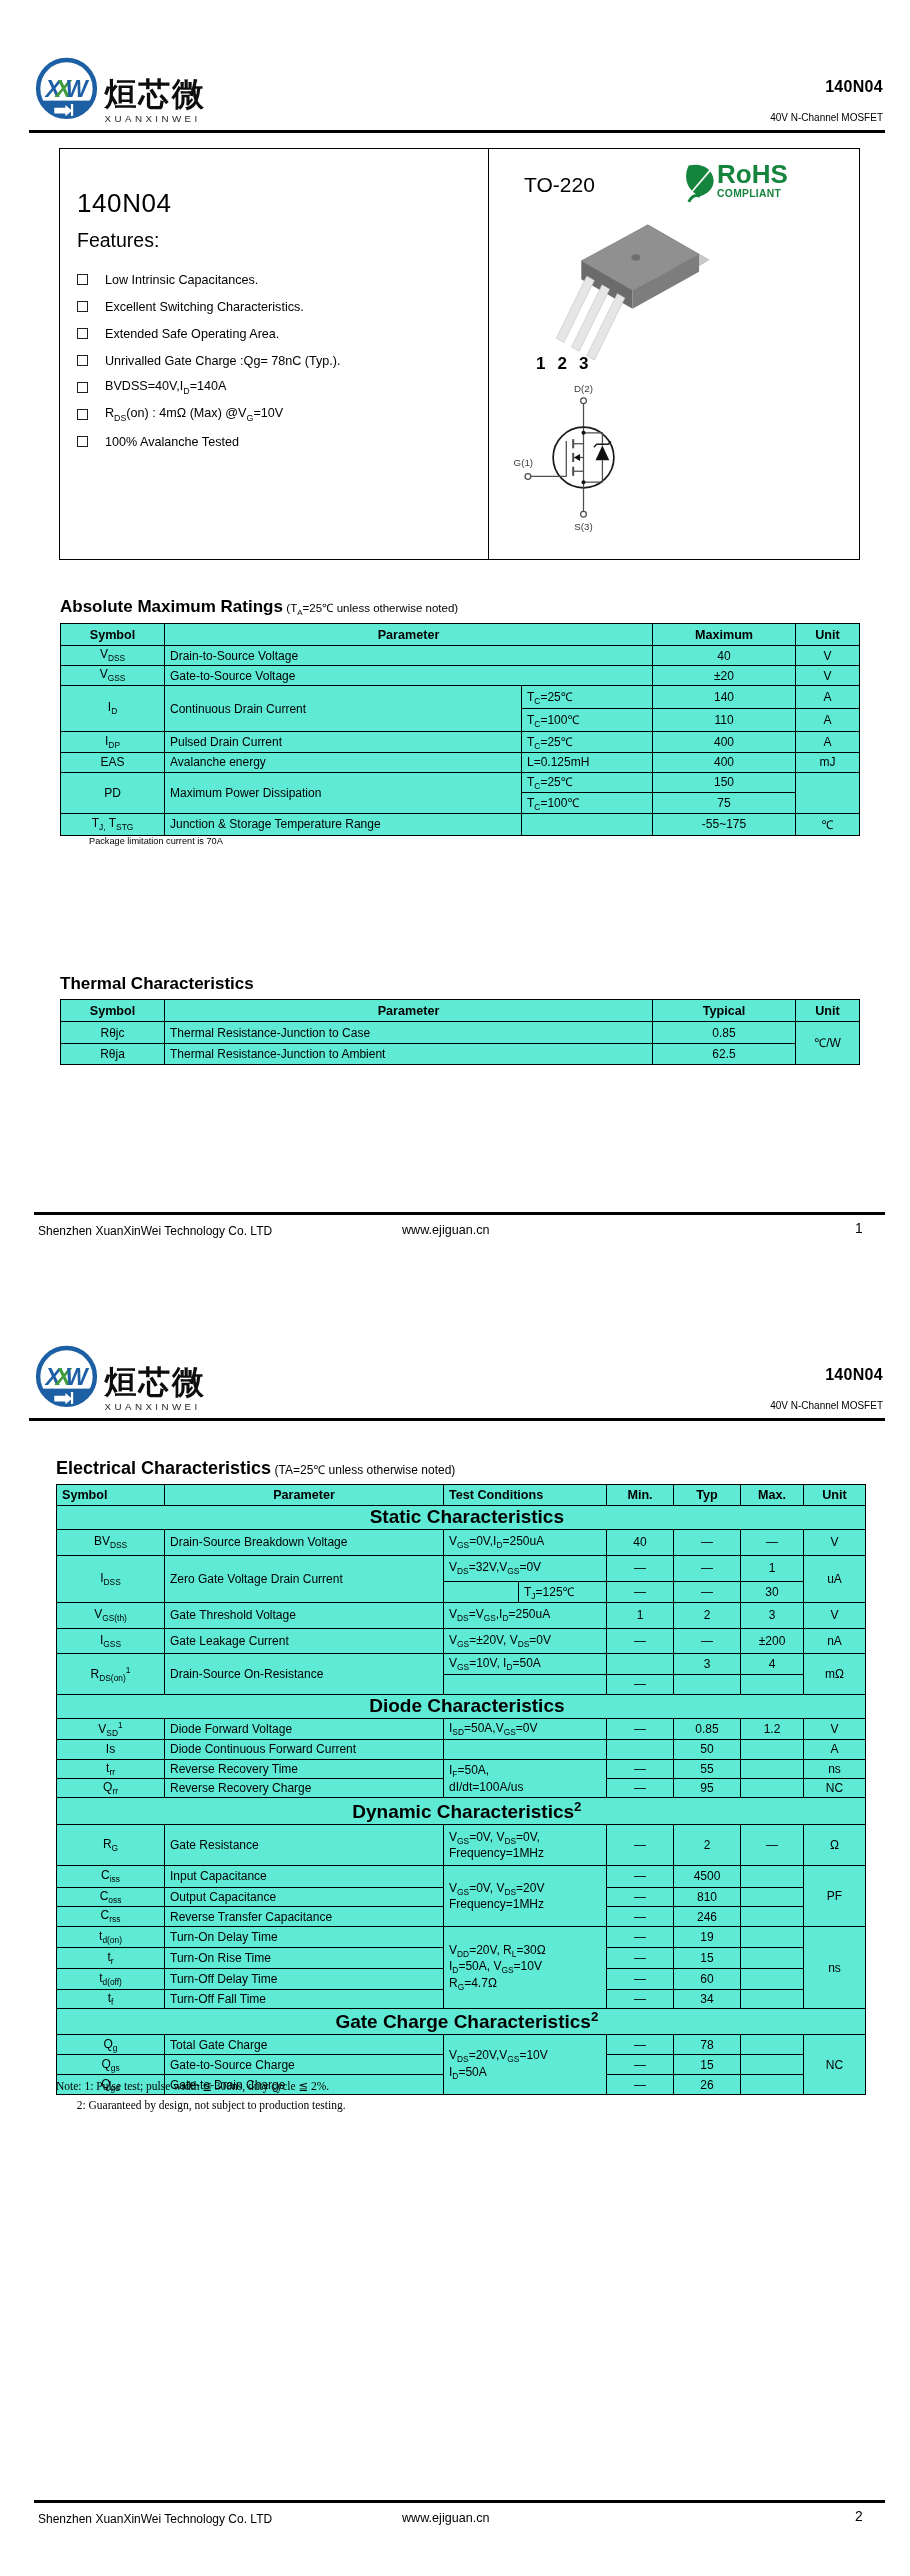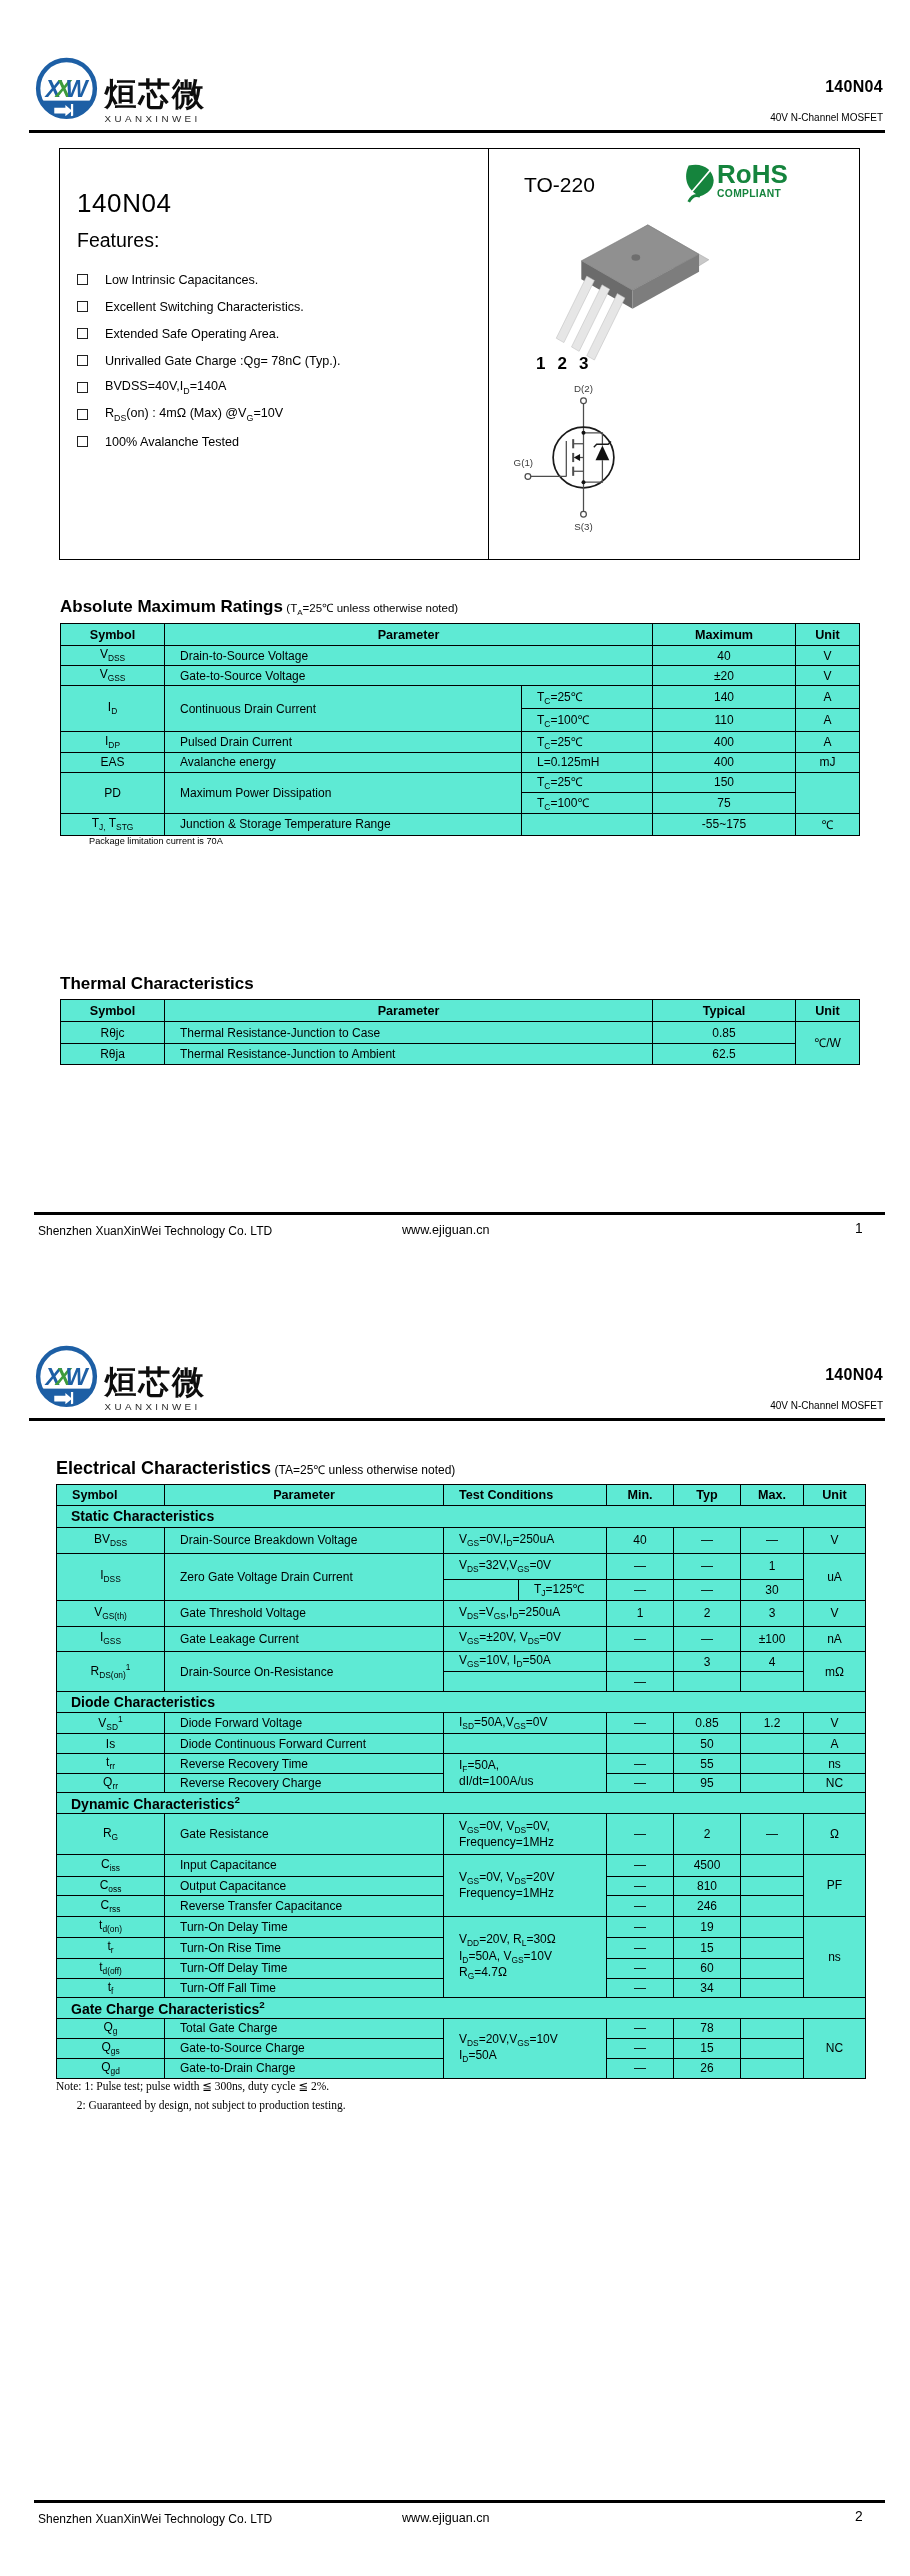--- a/index.html
+++ b/index.html
@@ -45,22 +45,22 @@
   .sec-sub { font-size:11.5px; font-weight:400; margin-left:3.4px; }
   table.t { position:absolute; border-collapse:collapse; table-layout:fixed; background:#5eead4; }
   .t th, .t td {
     border-left:0.6px solid #000; border-right:0.6px solid #000;
     border-top:1.1px solid #000; border-bottom:1.1px solid #000;
     font-size:12px; text-align:center; vertical-align:middle; padding:0.6px 2.3px;
     overflow:hidden;
   }
   table.t { border:1.7px solid #000; }
   .t th { font-weight:700; font-size:12.6px; }
-  .t .l { text-align:left; padding-left:15px; }
-  .t .sec { font-weight:700; font-size:14px; text-align:left; padding-left:14px; }
+  .t .l { text-align:left; padding-left:5px; }
+  .t .sec { font-weight:700; font-size:19px; text-align:center; padding-left:14px; }
   sub { font-size:70%; }
   sup { font-size:70%; }
   .tnote { position:absolute; font-size:9.2px;padding-left:28px; }
   .notes { position:absolute; font-family:"Liberation Serif", serif; font-size:11.5px; }
   .notes .n2 { margin-left:20.7px; margin-top:5.7px; }
 
   
   .ftr-rule { position:absolute; left:34px; top:1212px; width:851px; height:2.9px; background:#000; }
   .ftr-company { position:absolute; left:38px; top:1224px; font-size:12px; }
   .ftr-site { position:absolute; left:402px; top:1223px; font-size:12.6px; }
@@ -397,21 +397,21 @@
         <td>2</td>
         <td>3</td>
         <td>V</td>
       </tr>
       <tr style="height:25px">
         <td>I<sub>GSS</sub></td>
         <td class="l">Gate Leakage Current</td>
         <td colspan="2" class="l">V<sub>GS</sub>=±20V, V<sub>DS</sub>=0V</td>
         <td>—</td>
         <td>—</td>
-        <td>±100</td>
+        <td>±200</td>
         <td>nA</td>
       </tr>
       <tr style="height:20.7px">
         <td rowspan="2">R<sub>DS(on)</sub><sup>1</sup></td>
         <td rowspan="2" class="l">Drain-Source On-Resistance</td>
         <td colspan="2" class="l">V<sub>GS</sub>=10V, I<sub>D</sub>=50A</td>
         <td></td>
         <td>3</td>
         <td>4</td>
         <td rowspan="2">mΩ</td>

